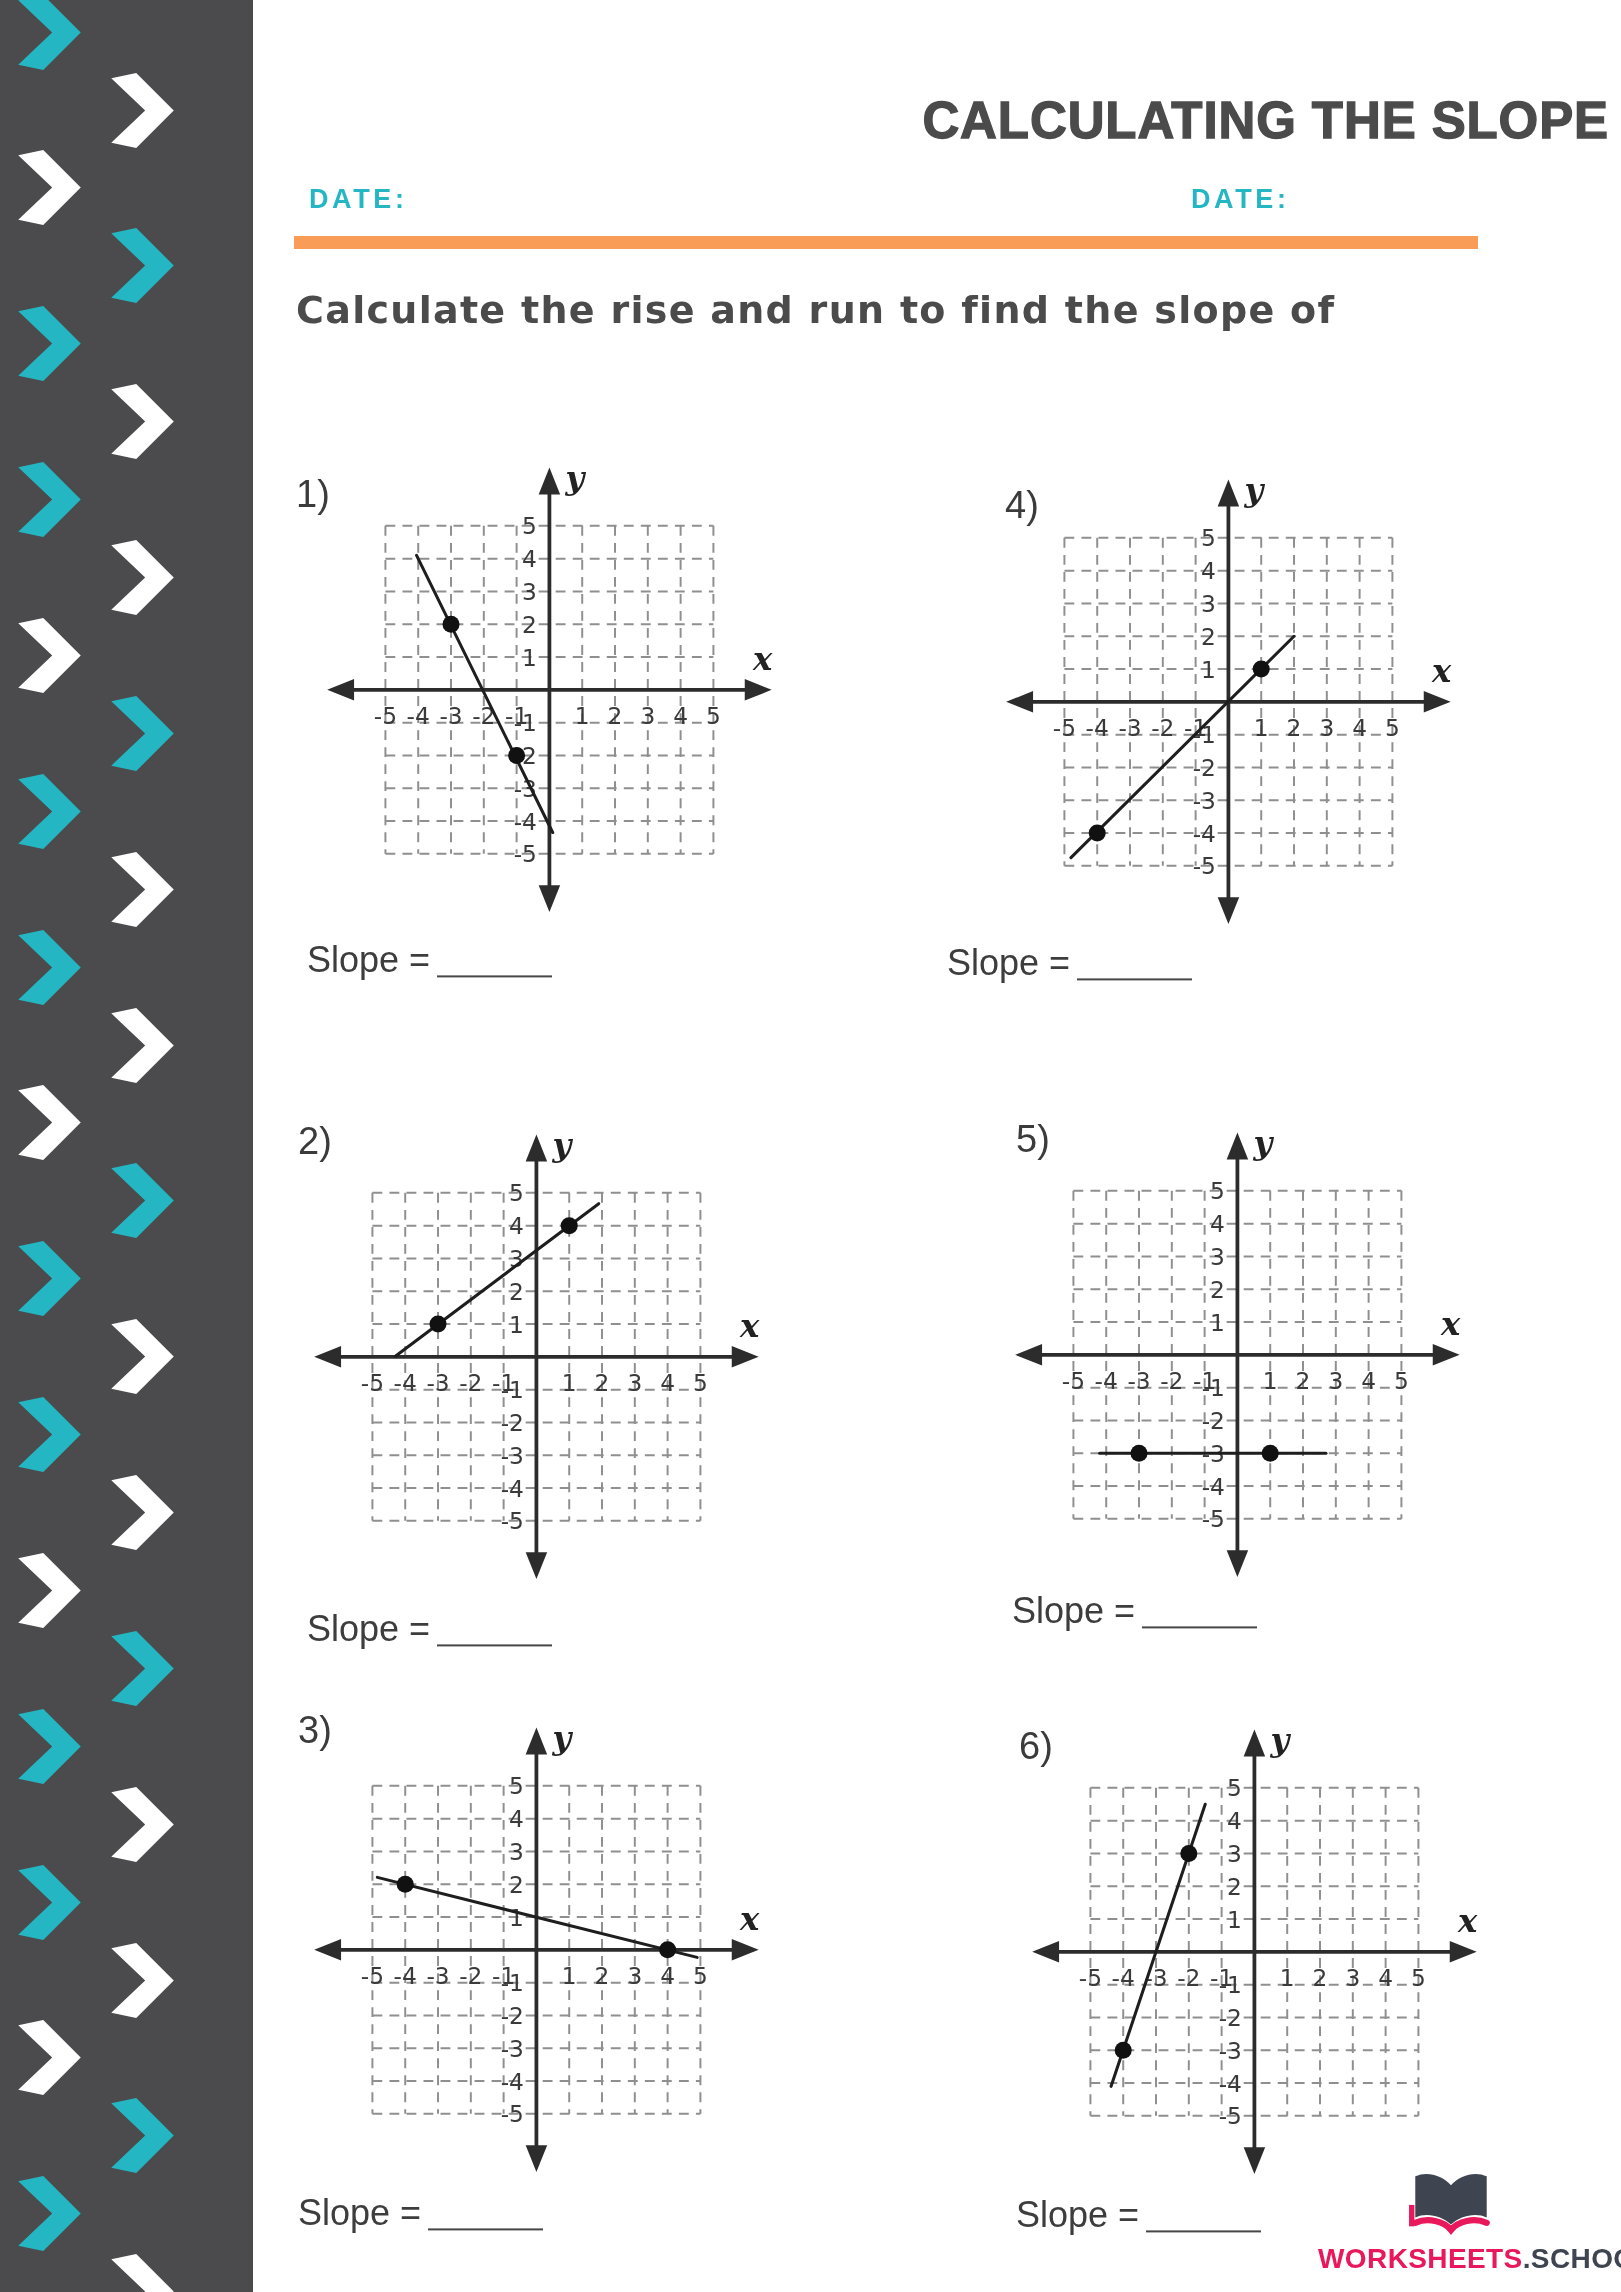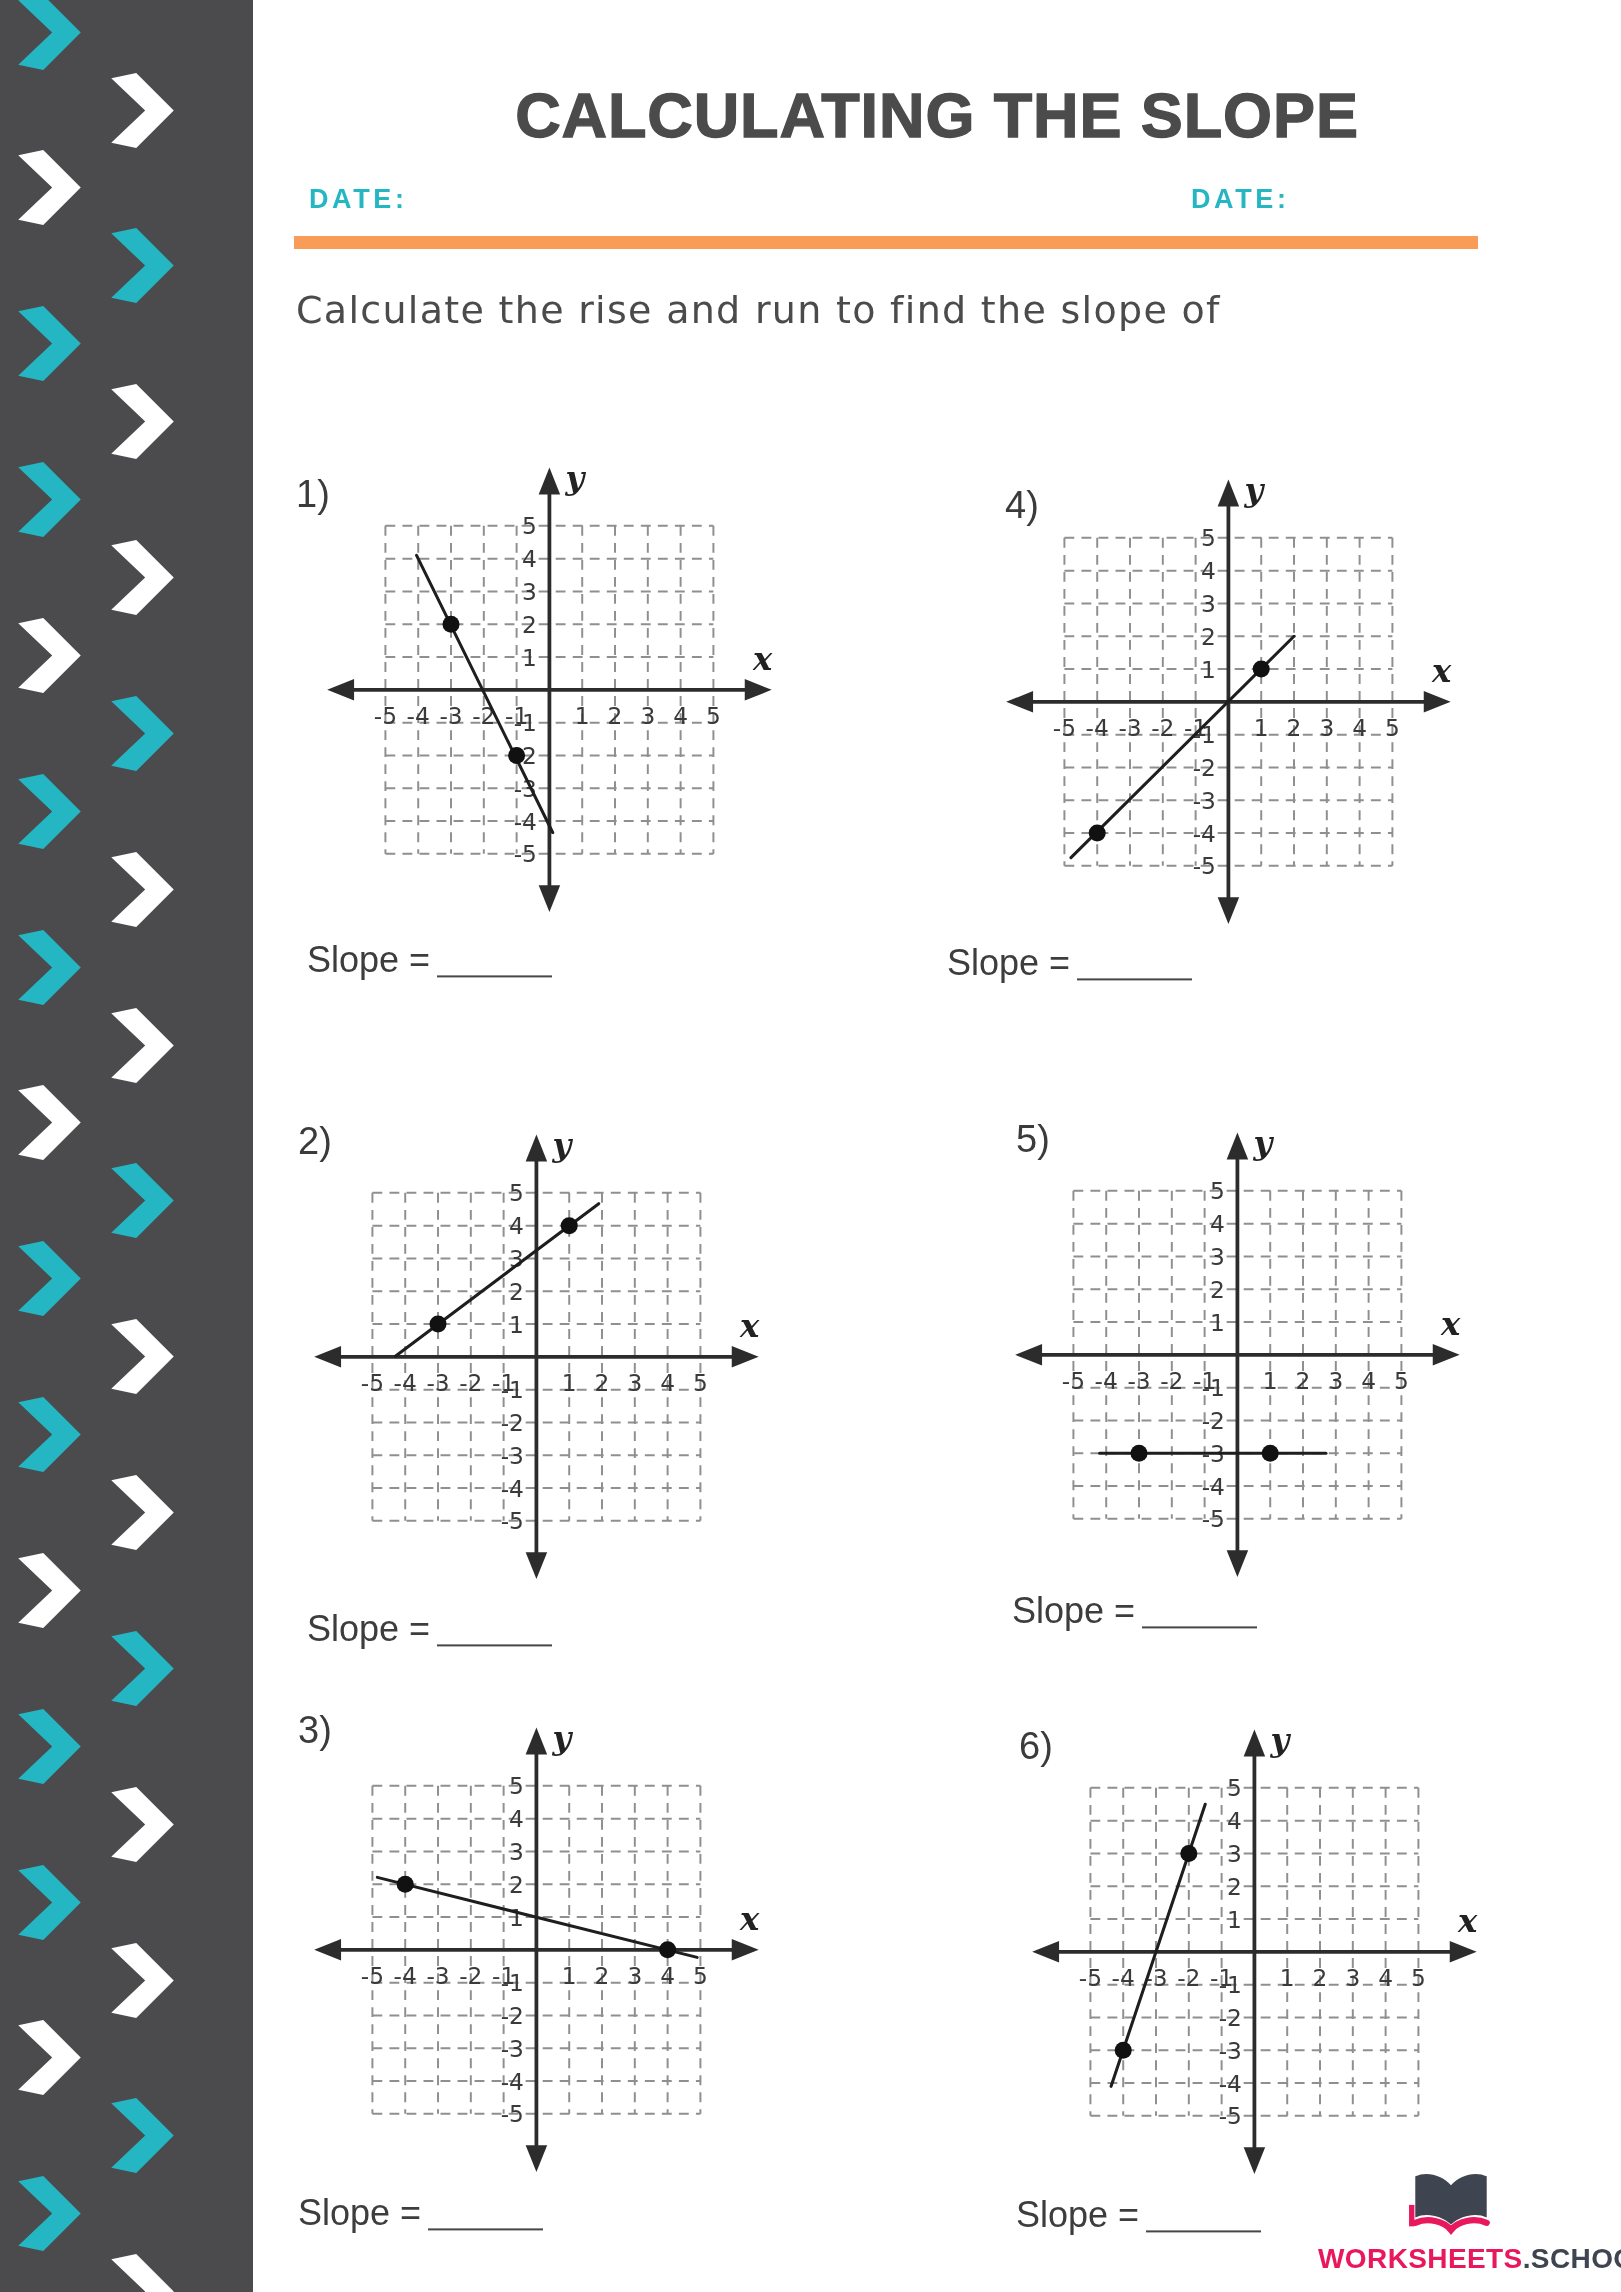--- a/index.html
+++ b/index.html
@@ -4,30 +4,30 @@
 <style>
   html,body{margin:0;padding:0;}
   body{width:1621px;height:2293px;background:#ffffff;font-family:"Liberation Sans",sans-serif;}
   .page{position:relative;width:1621px;height:2293px;overflow:hidden;background:#fff;}
 
   
   .sidebar{position:absolute;left:0;top:0;width:253px;height:2293px;background:var(--sidebar-bg,#4b4b4e);overflow:hidden;}
   .chev{position:absolute;width:63px;height:75px;}
 
   
-  .title{position:absolute;left:253px;right:0;top:79px;margin:0;text-align:center;
-         font-size:63px;font-weight:bold;letter-spacing:0.9px;color:var(--text-dark,#4d4d4d);
+  .title{position:absolute;left:253px;right:0;top:79px;margin:12px;text-align:right;
+         font-size:51px;font-weight:bold;letter-spacing:0.9px;color:var(--text-dark,#4d4d4d);
          -webkit-text-stroke:1.3px var(--text-dark,#4d4d4d);font-family:"Liberation Sans",sans-serif;}
   .field-label{position:absolute;top:184px;font-size:27px;font-weight:bold;letter-spacing:3.6px;color:var(--teal,#24b7c3);}
   .name-label{left:309px;}
   .date-label{left:1191px;}
   .divider{position:absolute;left:294px;top:236px;width:1184px;height:13.4px;background:var(--orange,#f89c58);}
 
   .instruction{position:absolute;left:296px;top:276px;font-family:"DejaVu Sans",sans-serif;
-               font-size:38px;font-weight:normal;letter-spacing:1.3px;line-height:68px;color:var(--text-dark,#4b4b4b);}
+               font-size:38px;font-weight:bold;letter-spacing:1.3px;line-height:68px;color:var(--text-dark,#4b4b4b);}
 
   
   .qnum{position:absolute;font-size:38px;color:#3b3b3b;}
   .graph{position:absolute;width:466px;height:493px;}
   .slope{position:absolute;font-size:36px;color:#3d3d3d;font-weight:normal;}
   .slope .blank{display:inline-block;width:115px;border-bottom:2.7px solid #474747;transform:translateY(5.4px);margin-left:7.2px;}
 
   
   .brand{position:absolute;left:1318px;top:2243px;font-size:28px;font-weight:bold;letter-spacing:0.4px;white-space:nowrap;}
   .brand .p1{color:var(--logo-pink,#e9175c);margin-top:32px;}

